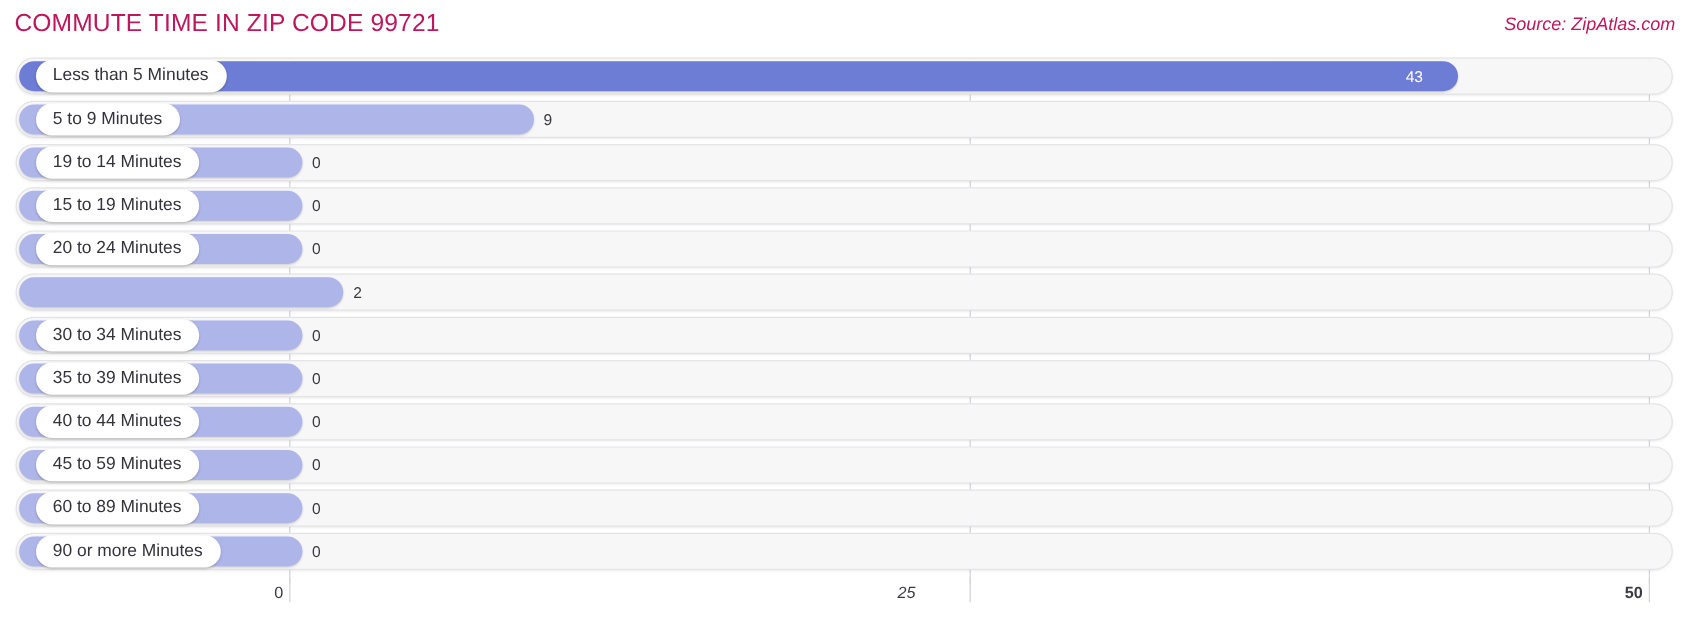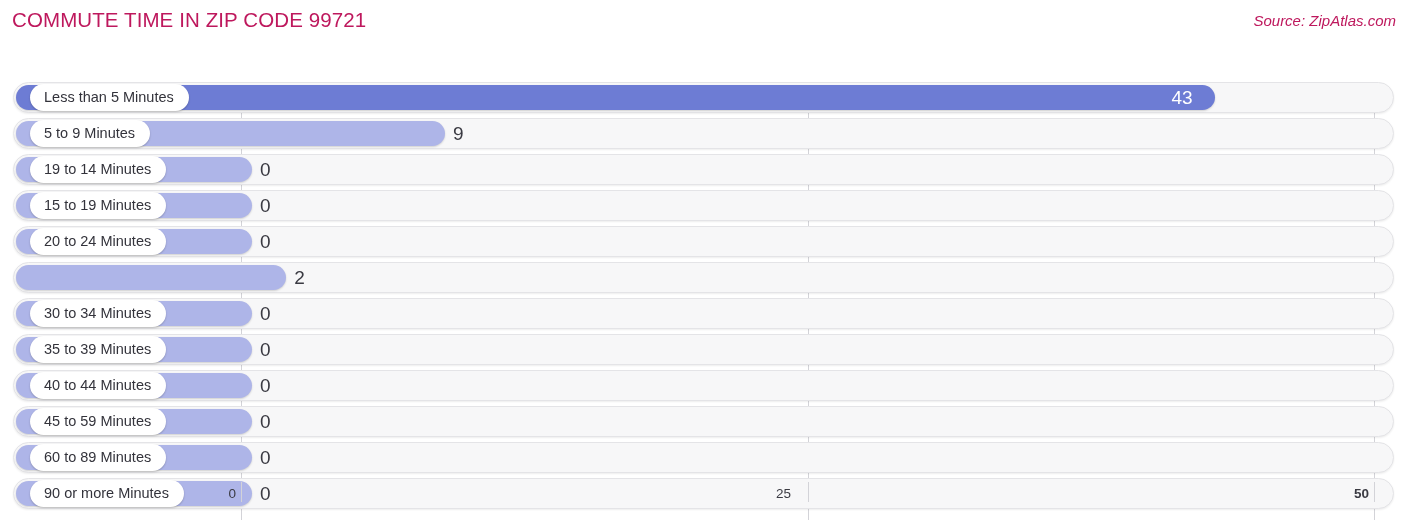--- a/index.html
+++ b/index.html
@@ -42,21 +42,20 @@
     white-space: nowrap;
   }
 
   
   #plot {
     position: absolute;
     left: 0;
     top: 48px;
     width: 1204px;
     height: 440px;
-    margin-top: 34px;
   }
   #gridlines {
     position: absolute;
     left: 0; top: 0;
     width: 1406px;
     height: 438px;
     pointer-events: none;
   }
   .gridline {
     position: absolute;
@@ -118,21 +117,21 @@
     color: #33333b;
     line-height: 1;
   }
 
   .value {
     position: absolute;
     top: 0;
     height: 31px;
     display: flex;
     align-items: center;
-    font-size: 19px;
+    font-size: 13px;
     line-height: 1;
     white-space: nowrap;
   }
   .value.outside { color: #3a3a42; }
   .value.inside  { color: #ffffff; }
 
   
   #axis {
     position: absolute;
     left: 0;
@@ -265,16 +264,16 @@
         </div>
         <div class="value outside" style="left: 260px;">0</div>
       </div>
     </div>
 </div>
 
 <div id="axis">
     <div class="tick-mark" style="left: 241px;"></div>
     <div class="tick" style="left: 241px;">0</div>
     <div class="tick-mark" style="left: 807.5px;"></div>
-    <div class="tick" style="left: 796px;">25</div>
+    <div class="tick" style="left: 768px; font-style: italic;">25</div>
     <div class="tick-mark" style="left: 1374px;"></div>
     <div class="tick" style="left: 1374px; font-weight: bold;">50</div>
   </div>
 
 </body></html>

